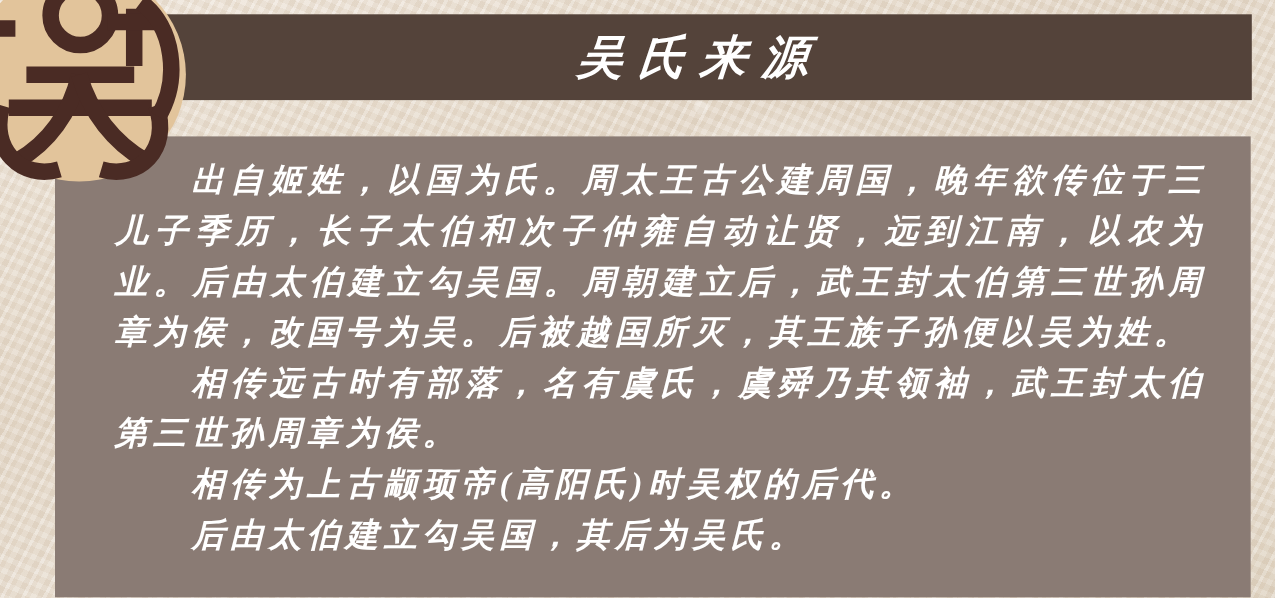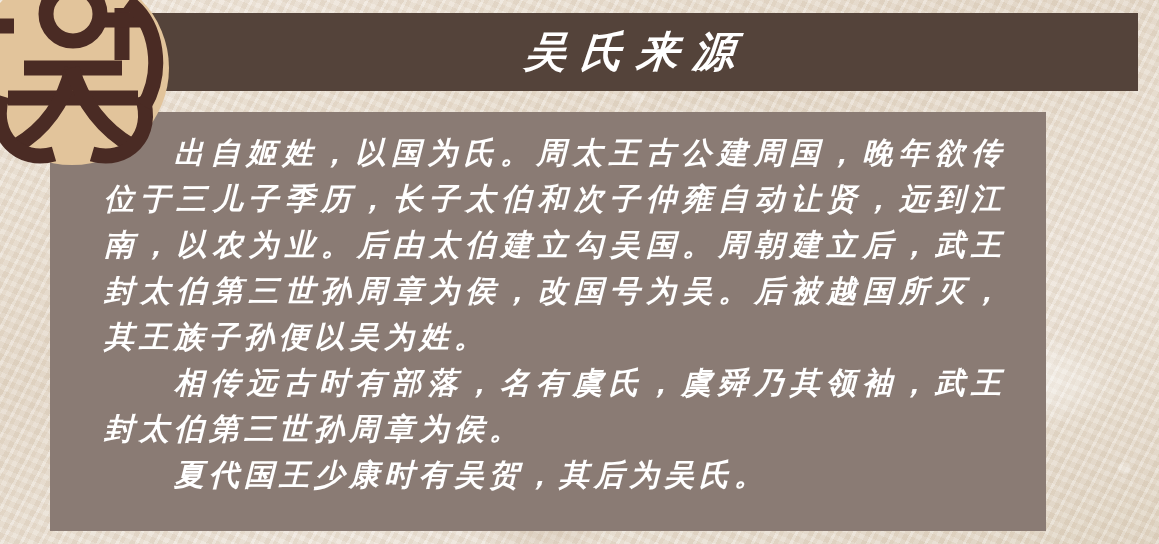--- a/index.html
+++ b/index.html
@@ -89,22 +89,22 @@
     width: 200px;
     height: 200px;
     z-index: 5;
   }
   #logo svg { display: block; width: 200px; height: 200px; }
 
   
   #content-panel {
     position: absolute;
     left: 50px;
-    top: 112px;
-    width: 996px;
+    top: 124px;
+    width: 1087px;
     height: 419px;
     background: #8a7b74;
     z-index: 1;
     overflow: hidden;
   }
   #body-text {
     position: absolute;
     left: 54px;
     top: 18px;
     right: 40px;
@@ -132,21 +132,22 @@
   <div id="texture-overlay"></div>
 
   <div id="title-bar">
     <div id="title-text">吴氏来源</div>
   </div>
 
   <div id="content-panel">
     <div id="body-text">
       <p class="p-first">出自姬姓，以国为氏。周太王古公建周国，晚年欲传位于三儿子季历，长子太伯和次子仲雍自动让贤，远到江南，以农为业。后由太伯建立勾吴国。周朝建立后，武王封太伯第三世孙周章为侯，改国号为吴。后被越国所灭，其王族子孙便以吴为姓。</p>
       <p>相传远古时有部落，名有虞氏，虞舜乃其领袖，武王封太伯第三世孙周章为侯。</p>
-      <p>夏代国王少康时有吴贺，其后为吴氏。</p>
+      <p>相传为上古颛顼帝(高阳氏)时吴权的后代。</p>
+      <p>后由太伯建立勾吴国，其后为吴氏。</p>
     </div>
   </div>
 
   <div id="logo">
     <svg viewBox="0 0 200 200" xmlns="http://www.w3.org/2000/svg">
       <circle cx="100" cy="100" r="97" fill="#E2C49B"></circle>
       <g fill="none" stroke="#4A2B24" stroke-width="15" stroke-linecap="butt" stroke-linejoin="miter">
 
         <circle cx="101" cy="46" r="27"></circle>
 

